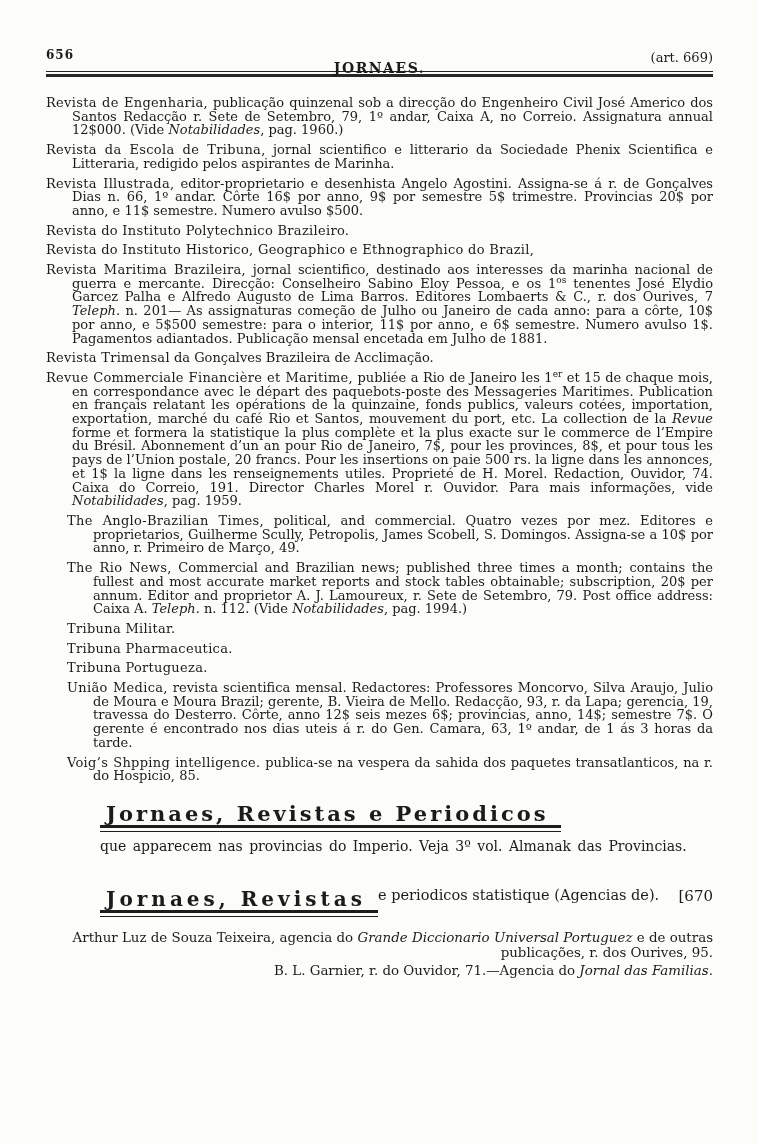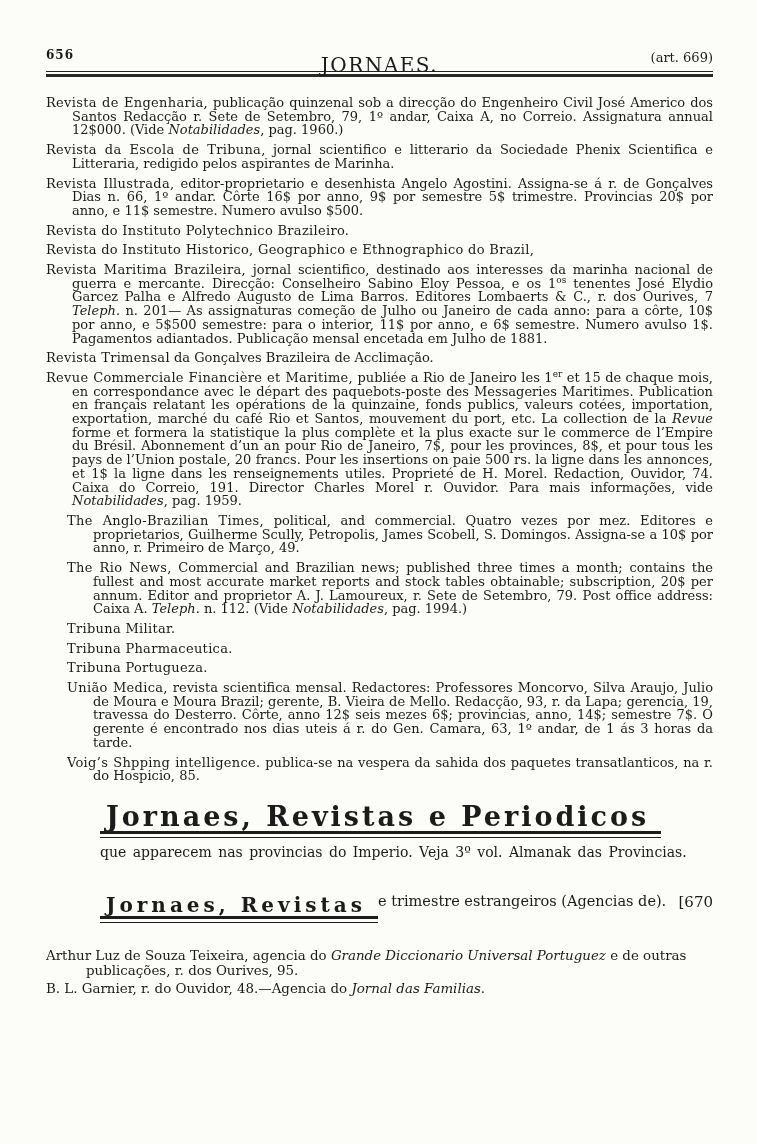--- a/index.html
+++ b/index.html
@@ -7,48 +7,48 @@
     width:757px;height:1144px;overflow:hidden;
     background:#fcfcf9;color:#1b1b1b;
     font-family:"DejaVu Serif","Liberation Serif",serif;
     position:relative;
   }
   .page{padding:48px 44px 0 46px;}
 
   
   .runhead{position:relative;height:20px;}
   .pageno{position:absolute;left:0;top:0;font-weight:bold;font-size:12px;letter-spacing:1px;}
-  .headtitle{position:absolute;left:50%;top:5px;transform:translateX(-50%);font-weight:normal;font-size:20px;letter-spacing:1.5px;}
+  .headtitle{position:absolute;left:50%;top:12px;transform:translateX(-50%);font-weight:bold;font-size:14px;letter-spacing:1.5px;}
   .artref{position:absolute;right:0;top:2px;font-size:13px;}
   .headrule{margin-top:3px;border-top:1.5px solid #232323;}
   .headrule .thick{margin-top:2px;border-top:3px solid #282828;}
 
   
   .entries{margin-top:19px;font-size:13px;line-height:13.7px;text-align:justify;}
   .entry{margin:0 0 6px 0;padding-left:26px;text-indent:-26px;}
   .entry.indented{margin-left:21px;}
   .b{font-weight:normal;letter-spacing:.3px;}
   .i{font-style:italic;}
   sup{font-size:9px;line-height:0;}
 
   
   .sect1{margin-top:18px;margin-left:58px;}
   .dhead{position:relative;display:inline-block;font-weight:bold;padding:0 4px 7px 2px;}
   .dhead::after{content:"";position:absolute;left:-4px;right:-8px;bottom:1px;height:3px;
     border-top:3px solid #1d1d1d;border-bottom:1px solid #1d1d1d;}
-  .h1text{font-size:27px;letter-spacing:3px;}
+  .h1text{font-size:21px;letter-spacing:3px;}
   .sect1-sub{margin:5px 0 0 54px;font-size:14px;word-spacing:2px;}
 
   .sect2{margin-top:33px;margin-left:58px;display:flex;align-items:flex-start;}
   .h2text{font-size:20px;letter-spacing:4px;}
   .sect2-rest{font-size:14.5px;margin-left:8px;}
   .sect2-ref{margin-left:auto;font-size:15px;}
 
   
-  .agencies{margin-top:24px;font-size:13.4px;line-height:15px;text-align:left;}
+  .agencies{margin-top:12px;font-size:13.4px;line-height:15px;text-align:right;}
   .agency{margin:0 0 3px 0;padding-left:40px;text-indent:-40px;}
 </style>
 </head>
 <body style="background: rgb(252, 252, 249); color: rgb(27, 27, 27);">
 
 <div class="page">
 
   <div class="runhead">
     <span class="pageno">656</span>
     <span class="headtitle">JORNAES.</span>
@@ -76,22 +76,22 @@
       <p class="entry indented"><span class="b">Voig’s Shpping intelligence.</span><span> publica-se na vespera da sahida dos paquetes transatlanticos, na r. do Hospicio, 85.</span></p>
     </div>
 
   <div class="sect1">
     <span class="dhead"><span class="h1text">Jornaes, Revistas e Periodicos</span></span>
   </div>
   <div class="sect1-sub">que apparecem nas provincias do Imperio. Veja 3º vol. Almanak das Provincias.</div>
 
   <div class="sect2">
     <span class="dhead"><span class="h2text">Jornaes, Revistas</span></span>
-    <span class="sect2-rest">e trimestre estrangeiros (Agencias de).</span>
+    <span class="sect2-rest">e periodicos statistique (Agencias de).</span>
     <span class="sect2-ref">[670</span>
   </div>
 
   <div class="agencies">
       <p class="agency"><span>Arthur Luz de Souza Teixeira, agencia do </span><span class="i">Grande Diccionario Universal Portuguez</span><span> e de outras publicações, r. dos Ourives, 95.</span></p>
-      <p class="agency"><span>B. L. Garnier, r. do Ouvidor, 48.—Agencia do </span><span class="i">Jornal das Familias</span><span>.</span></p>
+      <p class="agency"><span>B. L. Garnier, r. do Ouvidor, 71.—Agencia do </span><span class="i">Jornal das Familias</span><span>.</span></p>
     </div>
 
 </div>
 
 </body></html>

